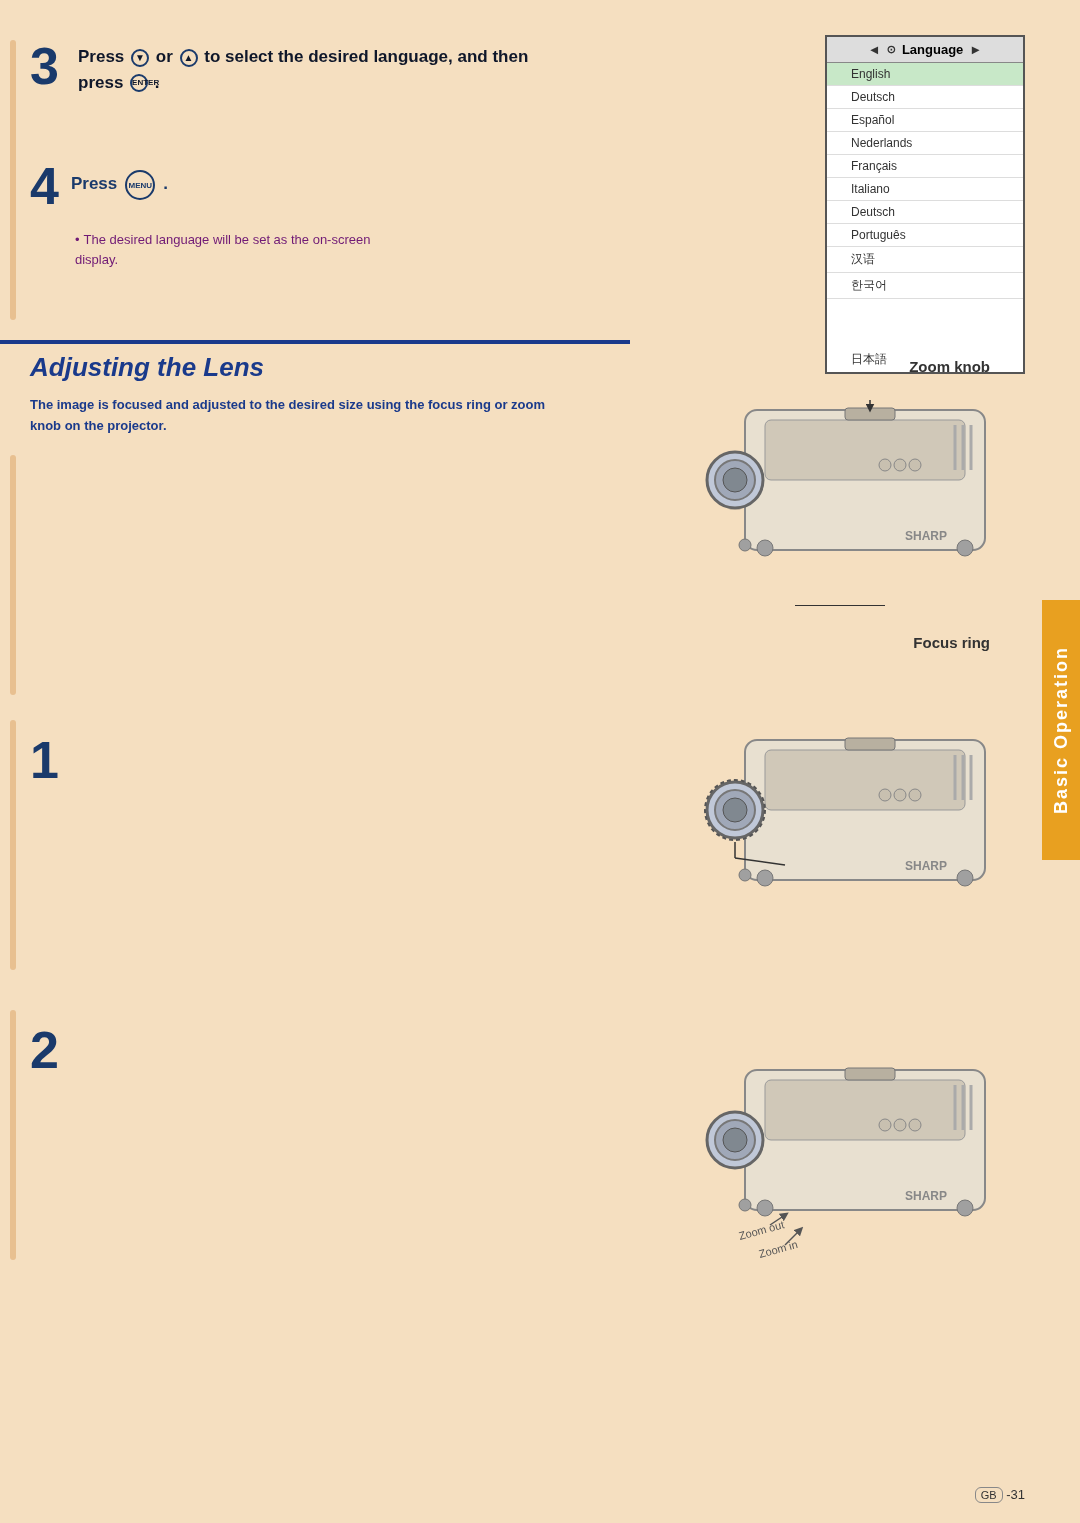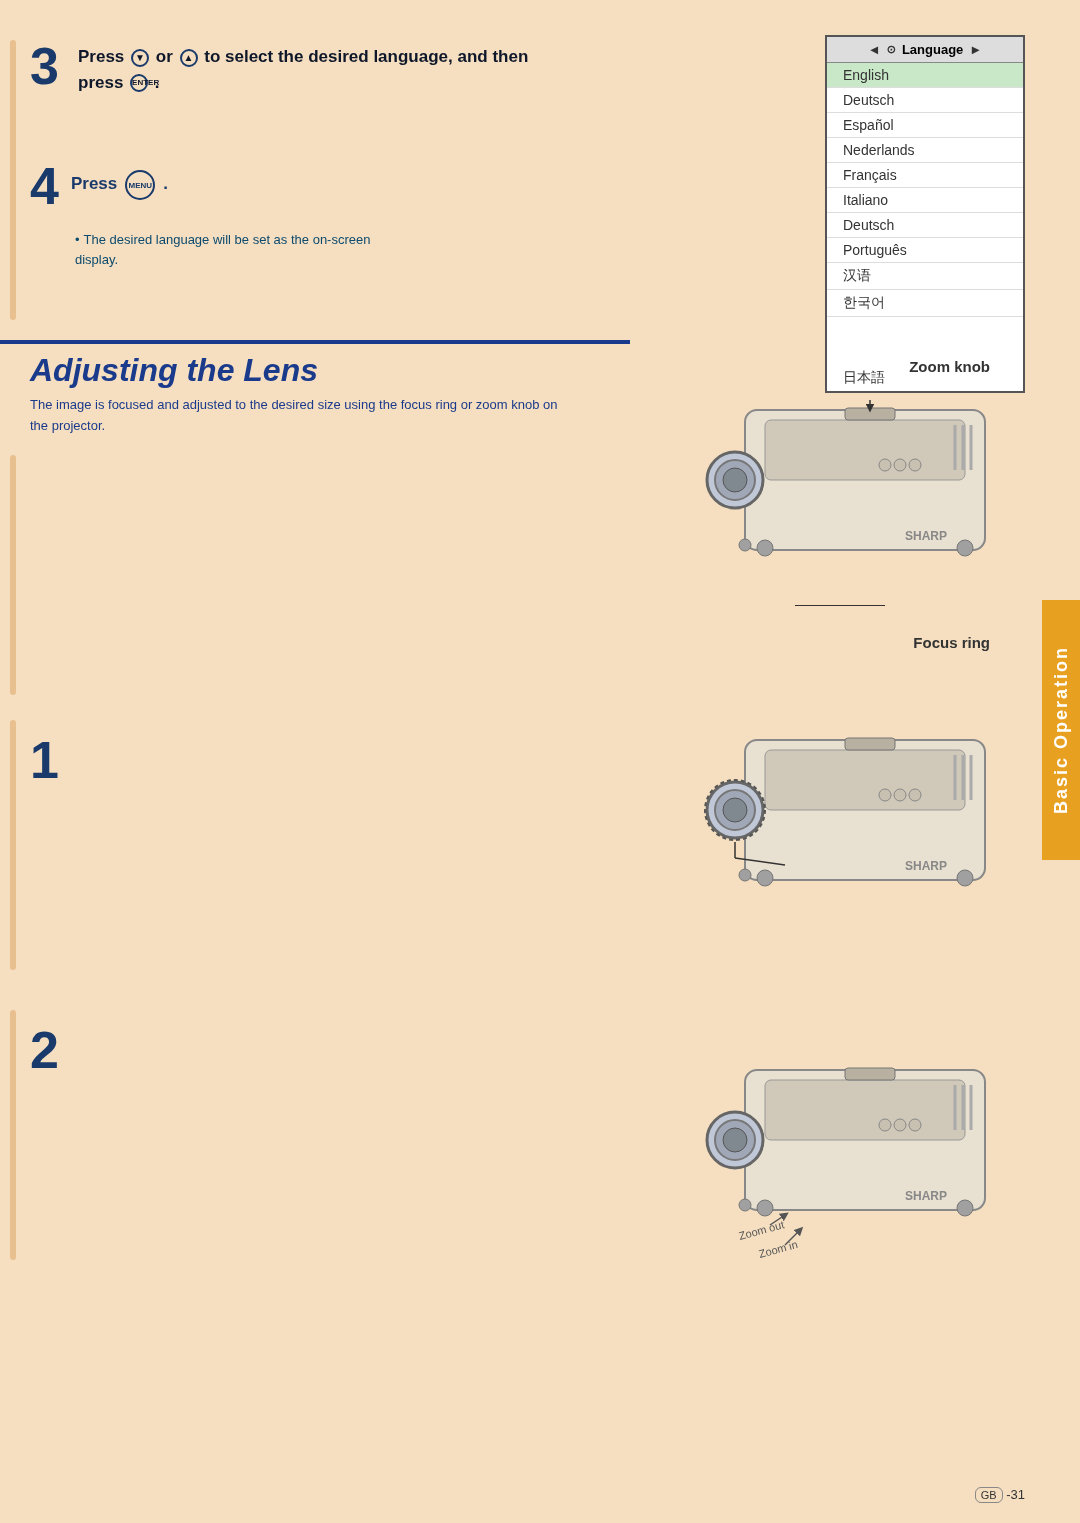--- a/index.html
+++ b/index.html
@@ -117,21 +117,21 @@
       font-weight: bold;
       color: #1a3a6b;
     }
 
     .bullet-text {
       position: absolute;
       top: 230px;
       left: 75px;
       width: 320px;
       font-size: 13px;
-      color: #0c4a6e;
+      color: #701a75;
       line-height: 1.5;
     }
     .bullet-text::before {
       content: "•";
       margin-right: 4px;
     }
 
     
     .language-box {
       position: absolute;
@@ -154,22 +154,22 @@
     }
     .lang-arrow {
       font-size: 13px;
       color: #333;
     }
     .lang-icon {
       font-size: 11px;
       color: #333;
     }
     .lang-item {
-      padding: 4px 16px;
-      font-size: 14px;
+      padding: 4px 24px;
+      font-size: 12px;
       color: #333;
       border-bottom: 1px solid #ddd;
       background: #fff;
     }
     .lang-item.selected {
       background: #c8e8c8;
       color: #333;
     }
     .lang-item:last-child {
       border-bottom: none;
@@ -184,32 +184,32 @@
       width: 630px;
       height: 4px;
       background: linear-gradient(to right, #1a3a8b, #1a3a8b);
     }
 
     
     .adjusting-title {
       position: absolute;
       top: 352px;
       left: 30px;
-      font-size: 32px;
+      font-size: 26px;
       font-weight: bold;
       color: #1a3a8b;
       font-style: italic;
     }
     .adjusting-subtitle {
       position: absolute;
       top: 395px;
       left: 30px;
       width: 530px;
       font-size: 13px;
-      font-weight: normal;
+      font-weight: bold;
       color: #1a3a8b;
       line-height: 1.6;
     }
 
     
     .left-accent-3 {
       position: absolute;
       top: 40px;
       left: 10px;
       width: 6px;

